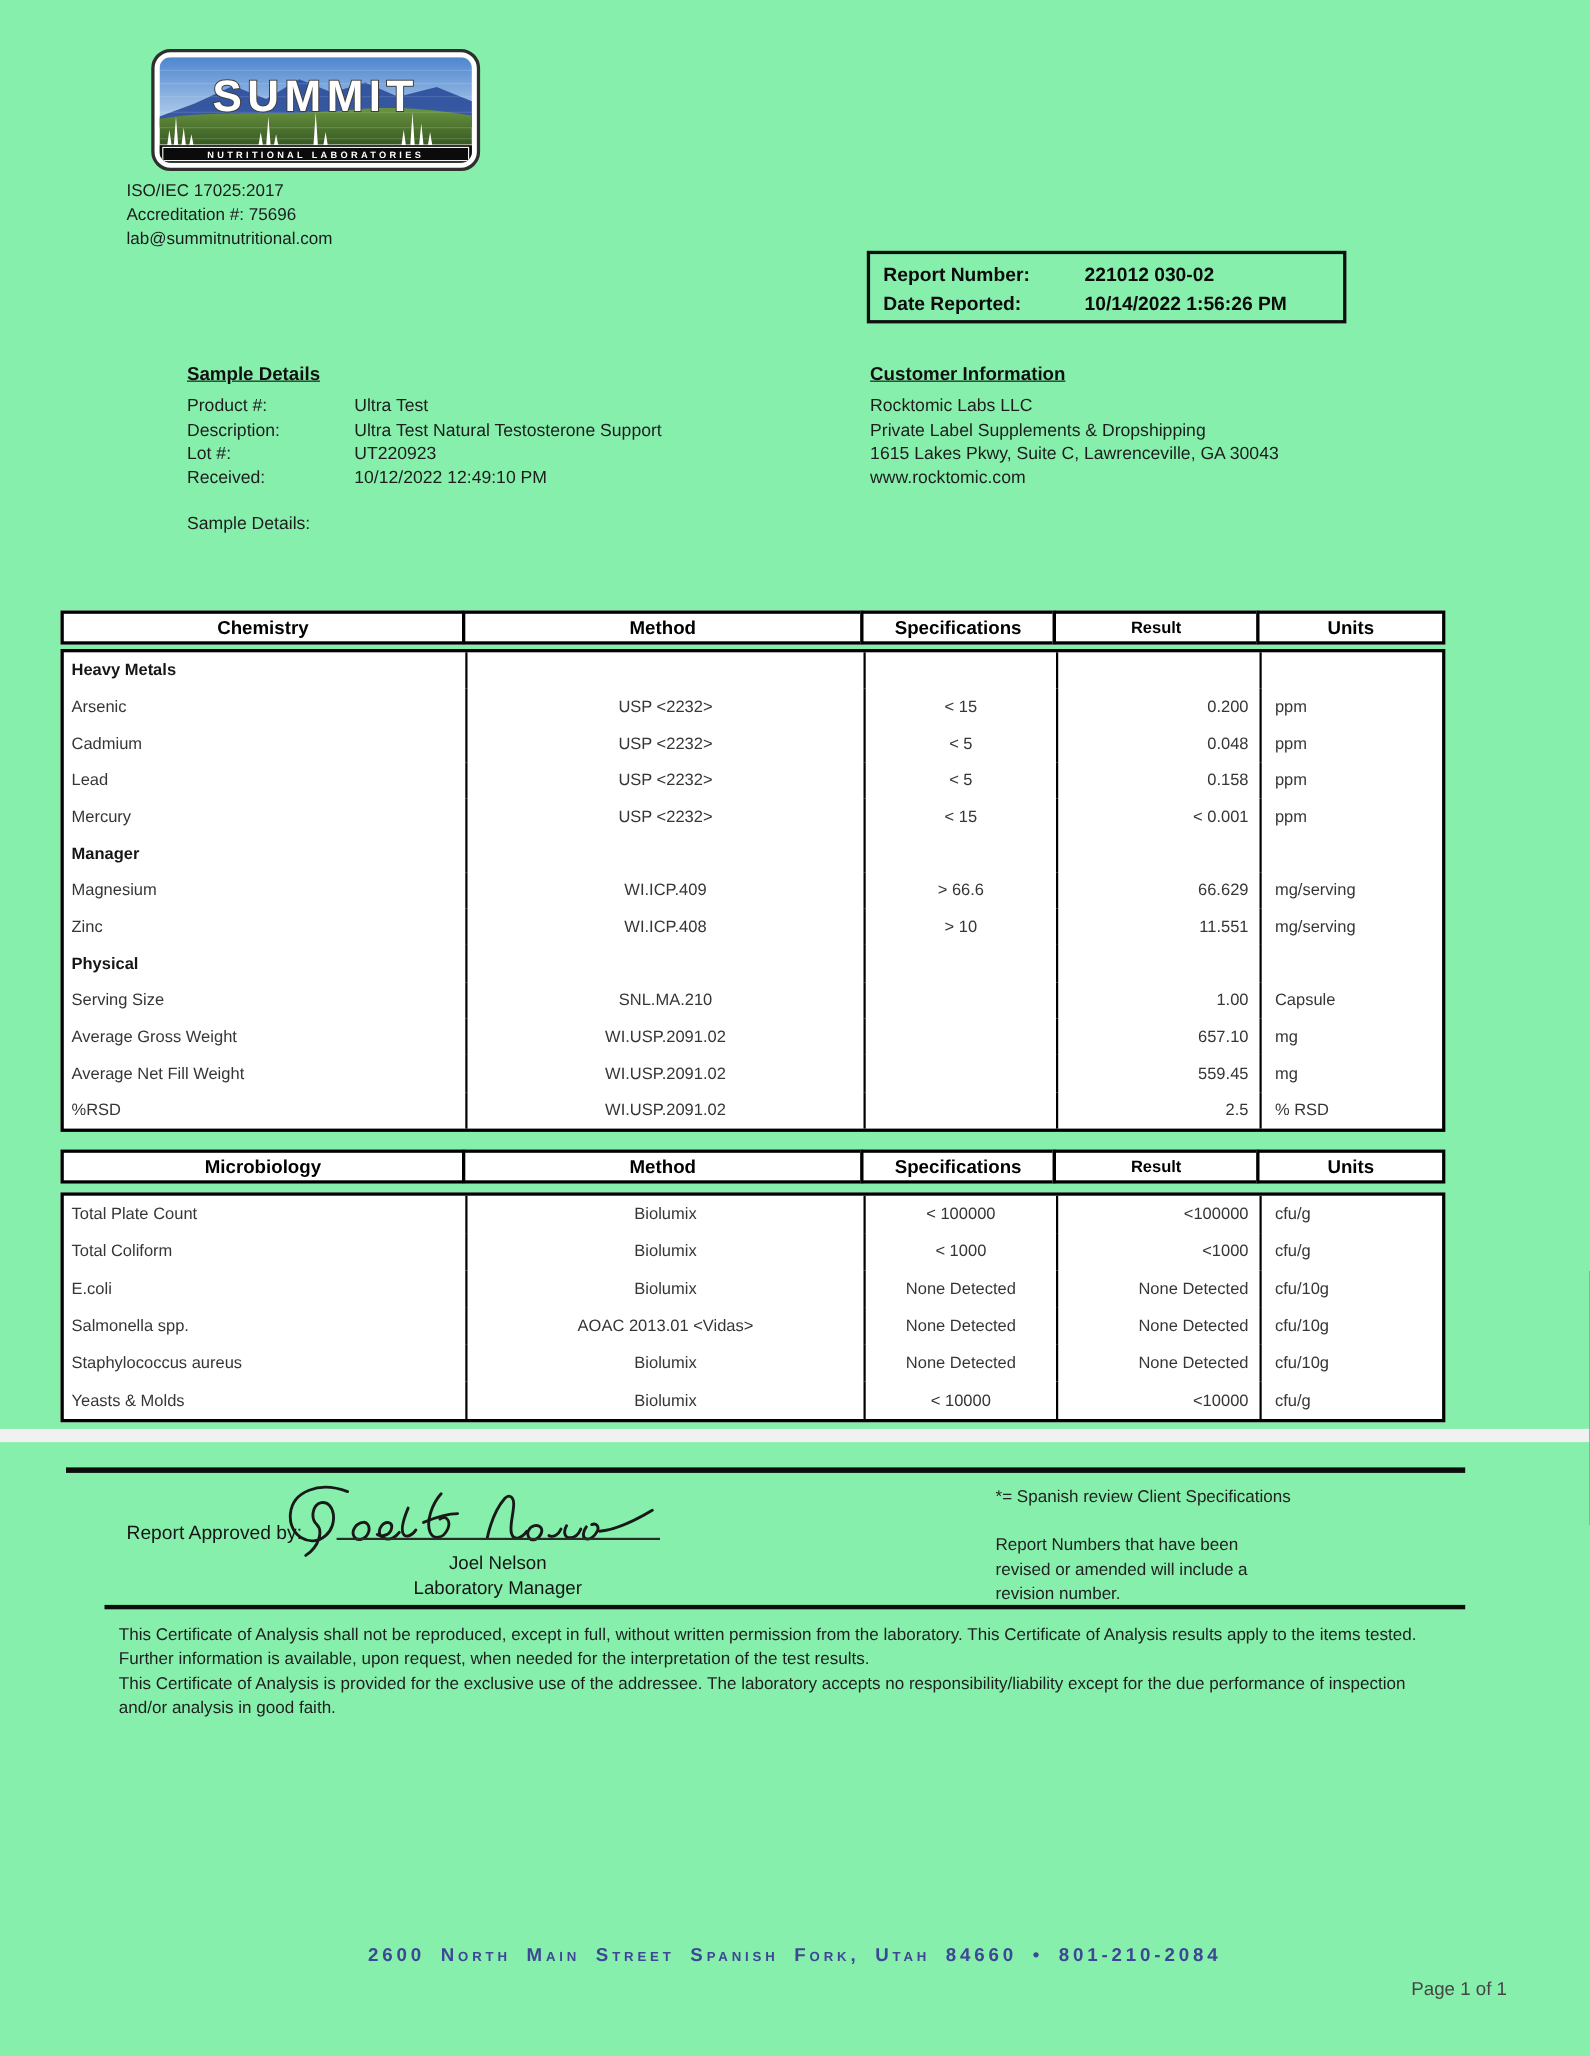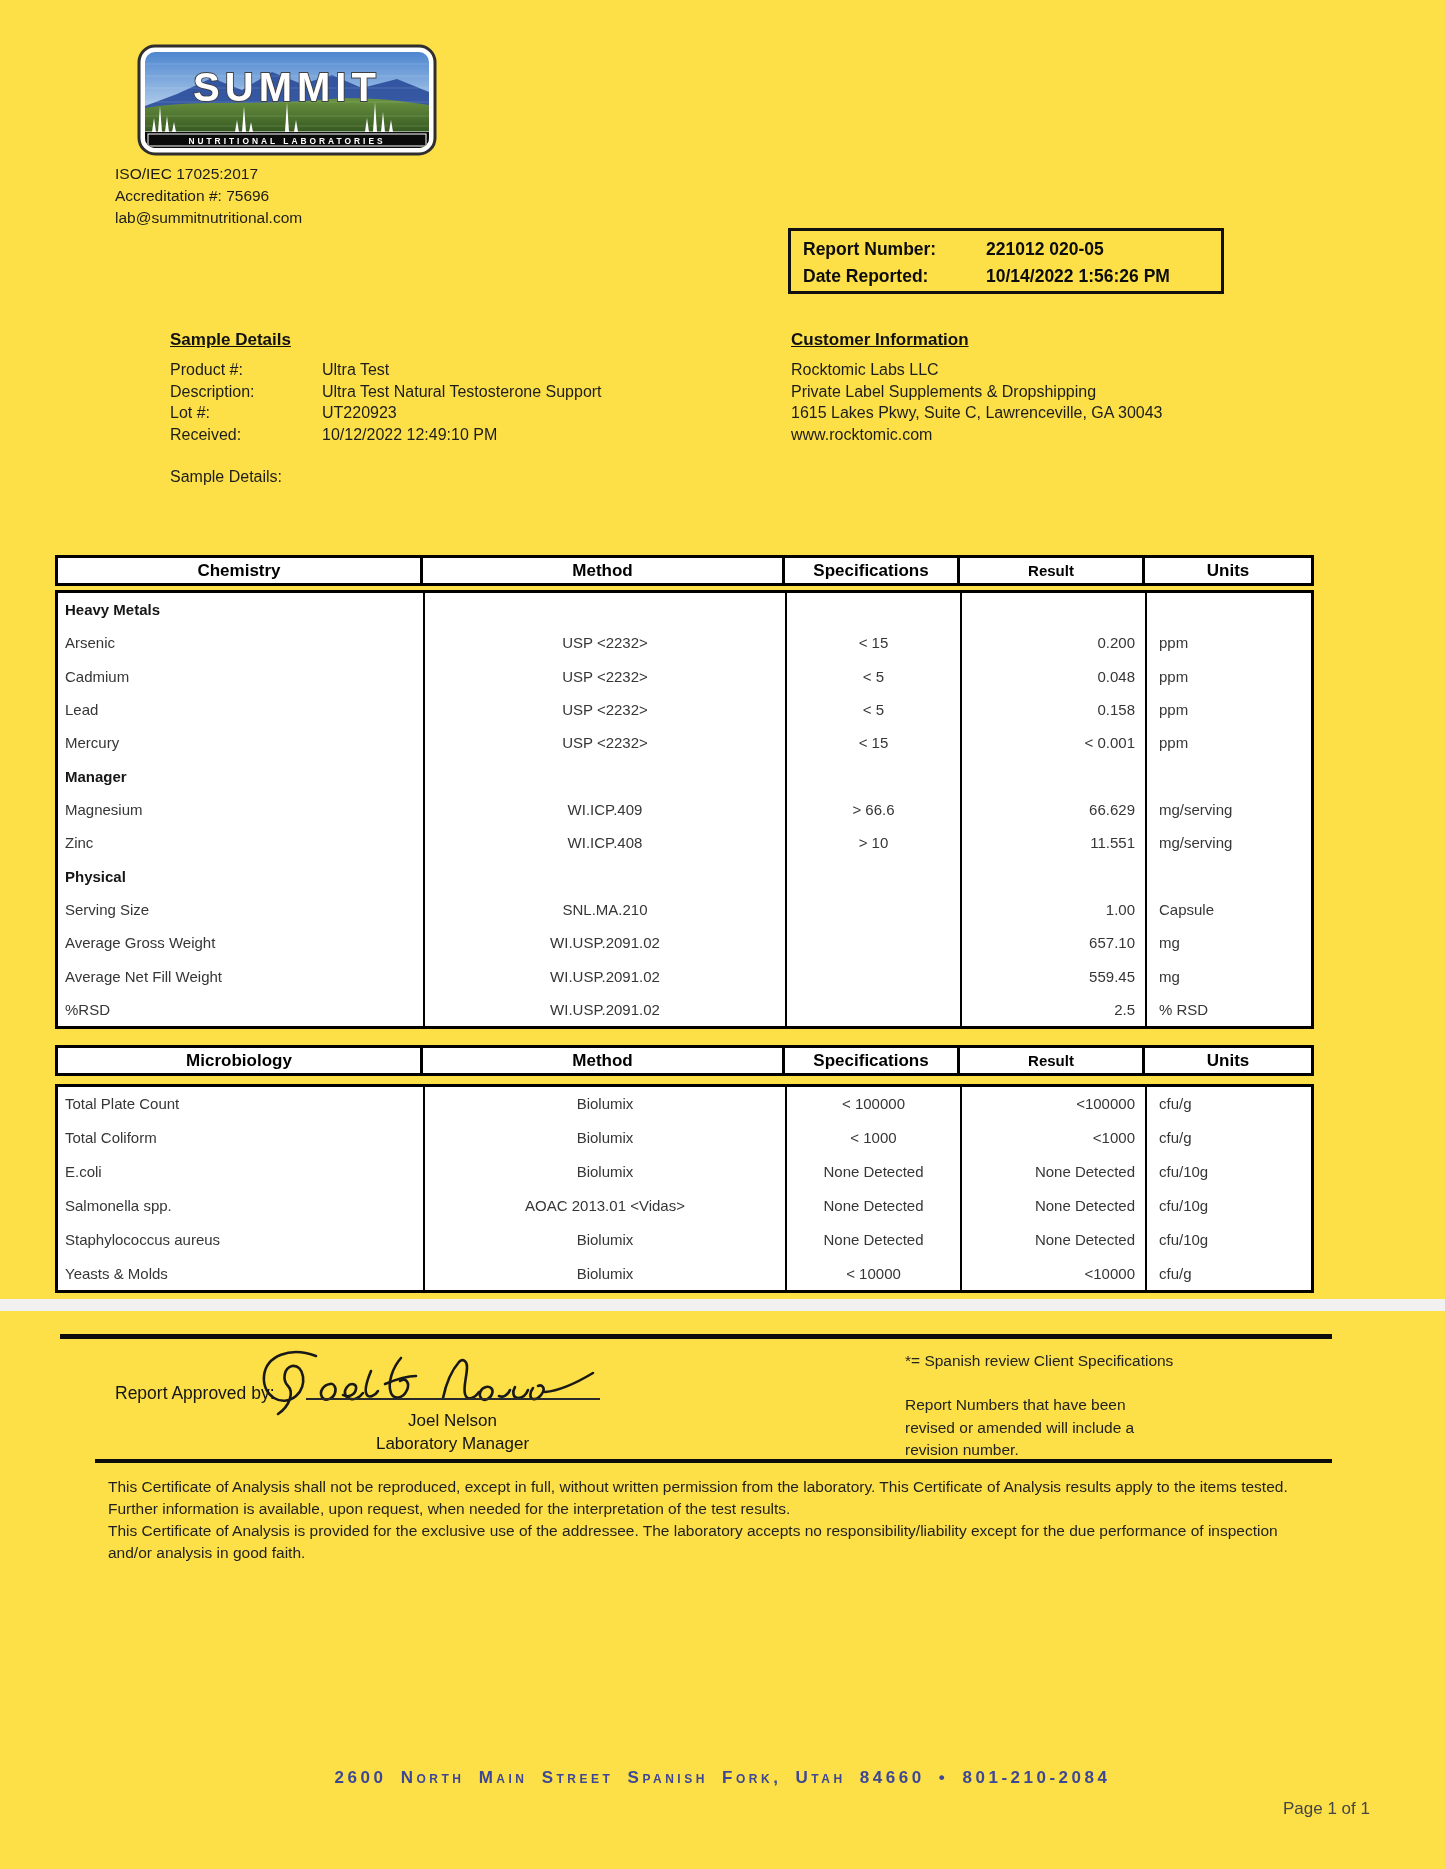--- a/index.html
+++ b/index.html
@@ -1,17 +1,17 @@
 <!DOCTYPE html>
 <html><head>
 <meta charset="utf-8">
 <style>
   html,body{margin:0;padding:0;background:#888;}
   .page{
-    position:relative;width:1445px;height:1869px;background:#fde047;
+    position:relative;width:1445px;height:1869px;background:#86efac;
     font-family:"Liberation Sans",sans-serif;color:#1d1d1d;overflow:hidden;margin:0 auto;
   }
   .abs{position:absolute;}
 
   
   .iso-block{left:115px;top:163px;font-size:15.5px;line-height:22px;color:#1c1c1c;}
   .report-box{
     left:788px;top:228px;width:436px;height:66px;border:3px solid #101010;
     box-sizing:border-box;padding:5px 12px 0 12px;
   }
@@ -146,21 +146,21 @@
 
   <div class="abs iso-block">
     <div>ISO/IEC 17025:2017</div>
     <div>Accreditation #: 75696</div>
     <div>lab@summitnutritional.com</div>
   </div>
 
   <div class="abs report-box">
     <div class="report-row">
       <span class="rlabel">Report Number:</span>
-      <span>221012 020-05</span>
+      <span>221012 030-02</span>
     </div>
     <div class="report-row">
       <span class="rlabel">Date Reported:</span>
       <span>10/14/2022 1:56:26 PM</span>
     </div>
   </div>
 
   <div class="abs sample-block">
     <div class="blk-title">Sample Details</div>
     <div class="detail-rows">

